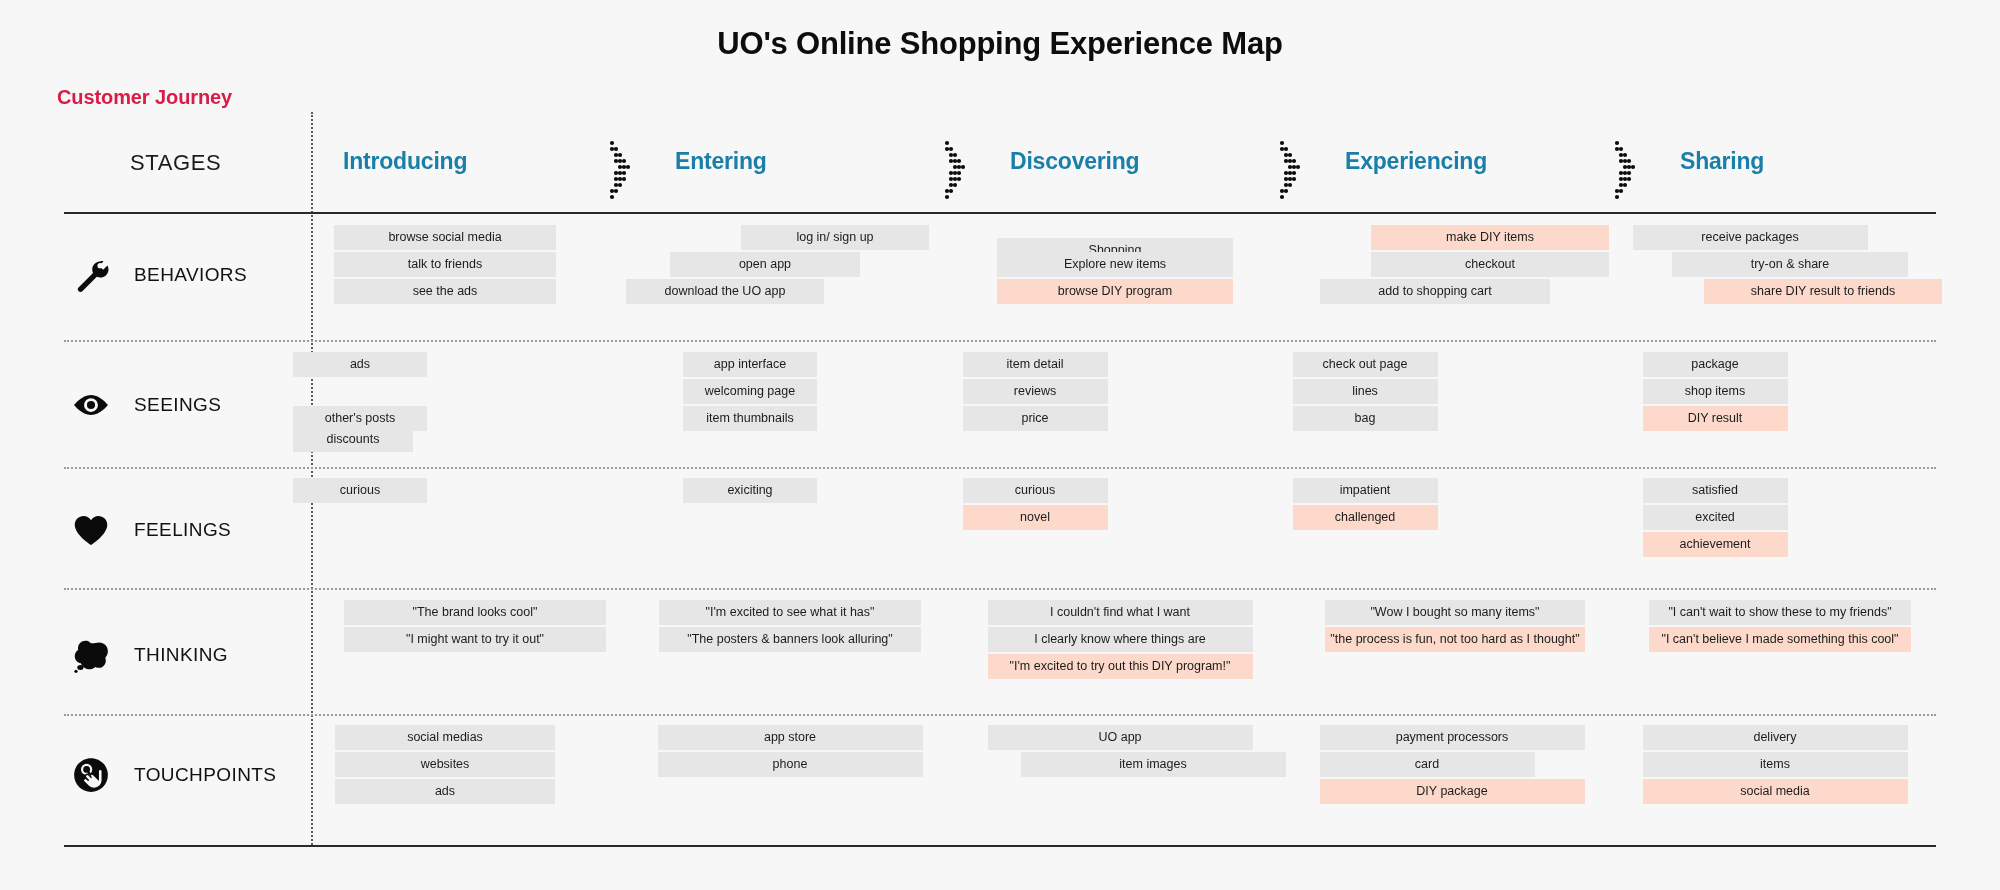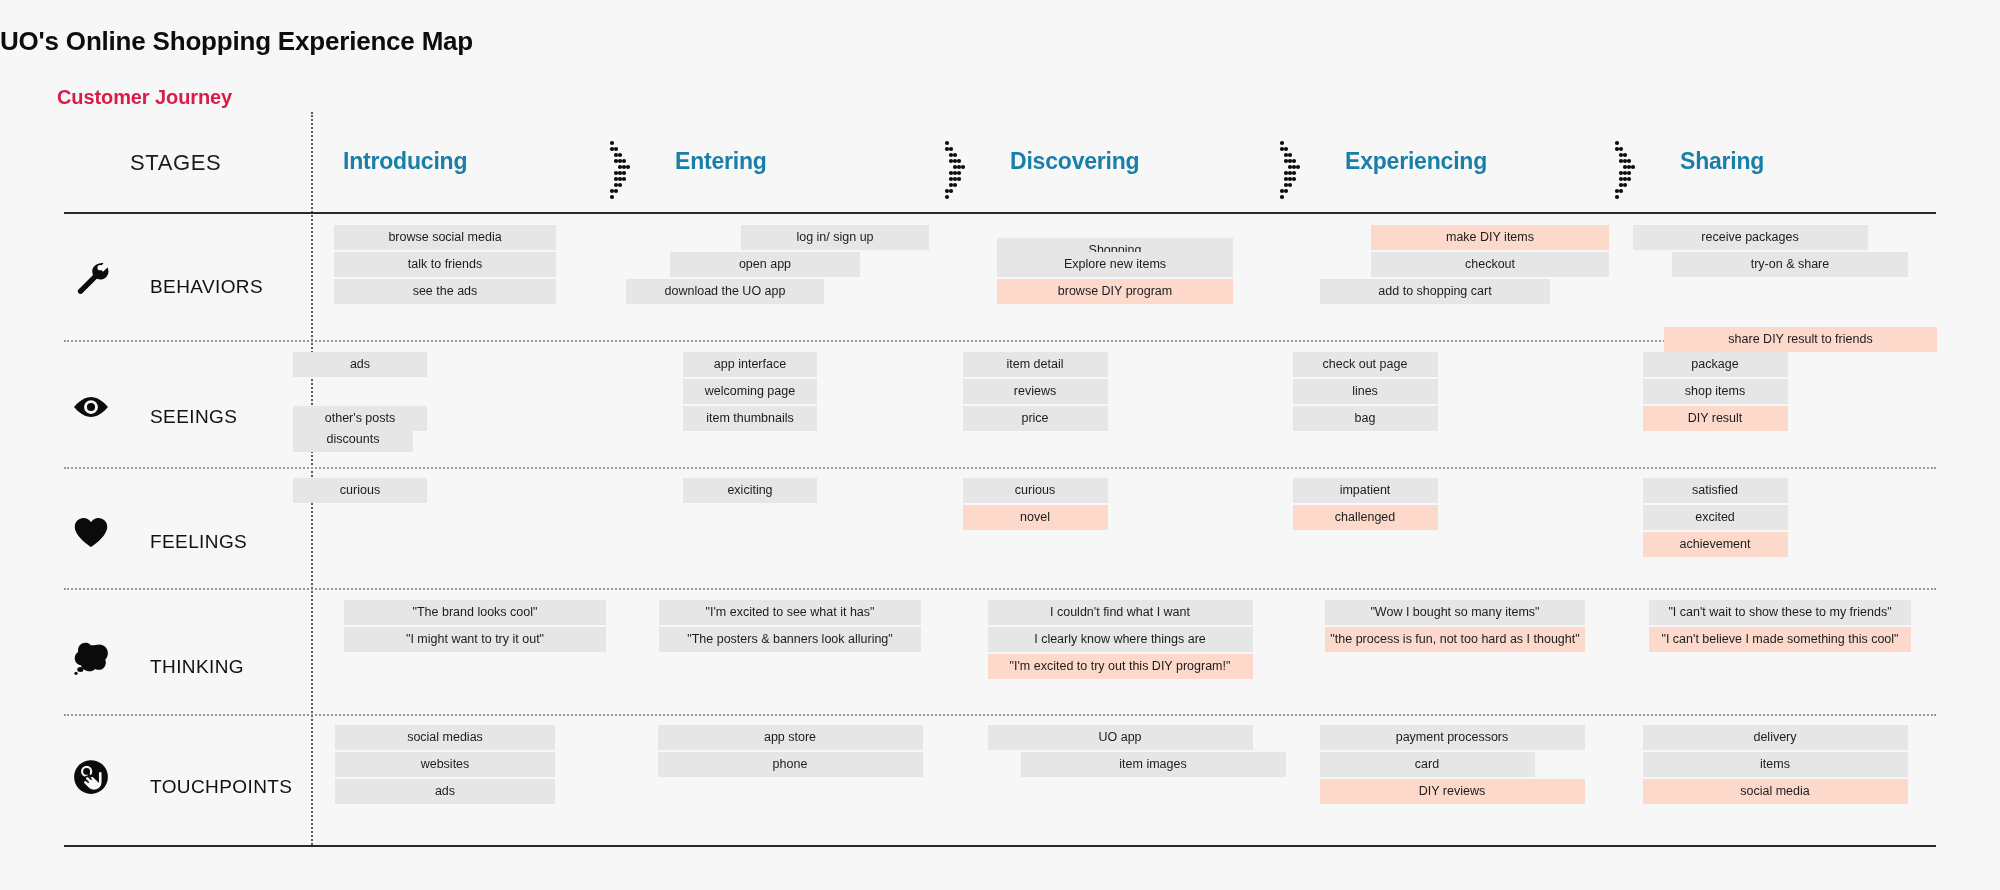--- a/index.html
+++ b/index.html
@@ -15,21 +15,22 @@
     position: relative;
     overflow: hidden;
   }
 
   
   .title {
     position: absolute;
     top: 26px;
     left: 0;
     width: 2000px;
-    font-size: 26px;
+    text-align: center;
+    font-size: 31px;
     font-weight: bold;
     letter-spacing: -0.2px;
     color: #0d0d0d;
   }
 
   .customer-journey {
     position: absolute;
     top: 86px;
     left: 57px;
     font-size: 20px;
@@ -95,22 +96,22 @@
     width: 1872px;
     height: 0;
     border-top: 2px dotted #9a9a9a;
   }
 
   
   .row-label {
     position: absolute;
     left: 70px;
     display: flex;
-    align-items: flex-end;
-    gap: 38px;
+    align-items: center;
+    gap: 22px;
     height: 46px;
   }
   .row-label .icon {
     width: 42px;
     height: 42px;
     display: flex;
     align-items: center;
     justify-content: center;
     flex: none;
   }
@@ -316,21 +317,21 @@
       <div class="card" style="width: 190px; left: 670px; top: 252px;">open app</div>
       <div class="card" style="width: 198px; left: 626px; top: 279px;">download the UO app</div>
       <div class="card" style="width: 236px; left: 997px; top: 225px; margin-top: 13px;">Shopping</div>
       <div class="card" style="width: 236px; left: 997px; top: 252px;">Explore new items</div>
       <div class="card hl" style="width: 236px; left: 997px; top: 279px;">browse DIY program</div>
       <div class="card hl" style="width: 238px; left: 1371px; top: 225px;">make DIY items</div>
       <div class="card" style="width: 238px; left: 1371px; top: 252px;">checkout</div>
       <div class="card" style="width: 230px; left: 1320px; top: 279px;">add to shopping cart</div>
       <div class="card" style="width: 235px; left: 1632.5px; top: 225px;">receive packages</div>
       <div class="card" style="width: 236px; left: 1672px; top: 252px;">try-on &amp; share</div>
-      <div class="card hl" style="width: 273px; left: 1664px; top: 279px; margin-top: 48px;">share DIY result to friends</div>
+      <div class="card hl" style="width: 238px; left: 1704px; top: 279px;">share DIY result to friends</div>
       <div class="card" style="width: 134px; left: 293px; top: 352px;">ads</div>
       <div class="card" style="width: 120px; left: 293px; top: 379px; margin-top: 48px;">discounts</div>
       <div class="card" style="width: 134px; left: 293px; top: 406px;">other's posts</div>
       <div class="card" style="width: 134px; left: 683px; top: 352px;">app interface</div>
       <div class="card" style="width: 134px; left: 683px; top: 379px;">welcoming page</div>
       <div class="card" style="width: 134px; left: 683px; top: 406px;">item thumbnails</div>
       <div class="card" style="width: 145px; left: 962.5px; top: 352px;">item detail</div>
       <div class="card" style="width: 145px; left: 962.5px; top: 379px;">reviews</div>
       <div class="card" style="width: 145px; left: 962.5px; top: 406px;">price</div>
       <div class="card" style="width: 145px; left: 1292.5px; top: 352px;">check out page</div>
@@ -361,18 +362,18 @@
       <div class="card hl" style="width: 262px; left: 1649px; top: 627px;">"I can't believe I made something this cool"</div>
       <div class="card" style="width: 220px; left: 335px; top: 725px;">social medias</div>
       <div class="card" style="width: 220px; left: 335px; top: 752px;">websites</div>
       <div class="card" style="width: 220px; left: 335px; top: 779px;">ads</div>
       <div class="card" style="width: 265px; left: 657.5px; top: 725px;">app store</div>
       <div class="card" style="width: 265px; left: 657.5px; top: 752px;">phone</div>
       <div class="card" style="width: 265px; left: 987.5px; top: 725px;">UO app</div>
       <div class="card" style="width: 265px; left: 987.5px; top: 752px; margin-left: 33px;">item images</div>
       <div class="card" style="width: 265px; left: 1319.5px; top: 725px;">payment processors</div>
       <div class="card" style="width: 215px; left: 1319.5px; top: 752px;">card</div>
-      <div class="card hl" style="width: 265px; left: 1319.5px; top: 779px;">DIY reviews</div>
+      <div class="card hl" style="width: 265px; left: 1319.5px; top: 779px;">DIY package</div>
       <div class="card" style="width: 265px; left: 1642.5px; top: 725px;">delivery</div>
       <div class="card" style="width: 265px; left: 1642.5px; top: 752px;">items</div>
       <div class="card hl" style="width: 265px; left: 1642.5px; top: 779px;">social media</div>
     </div>
 </div>
 
 </body></html>

